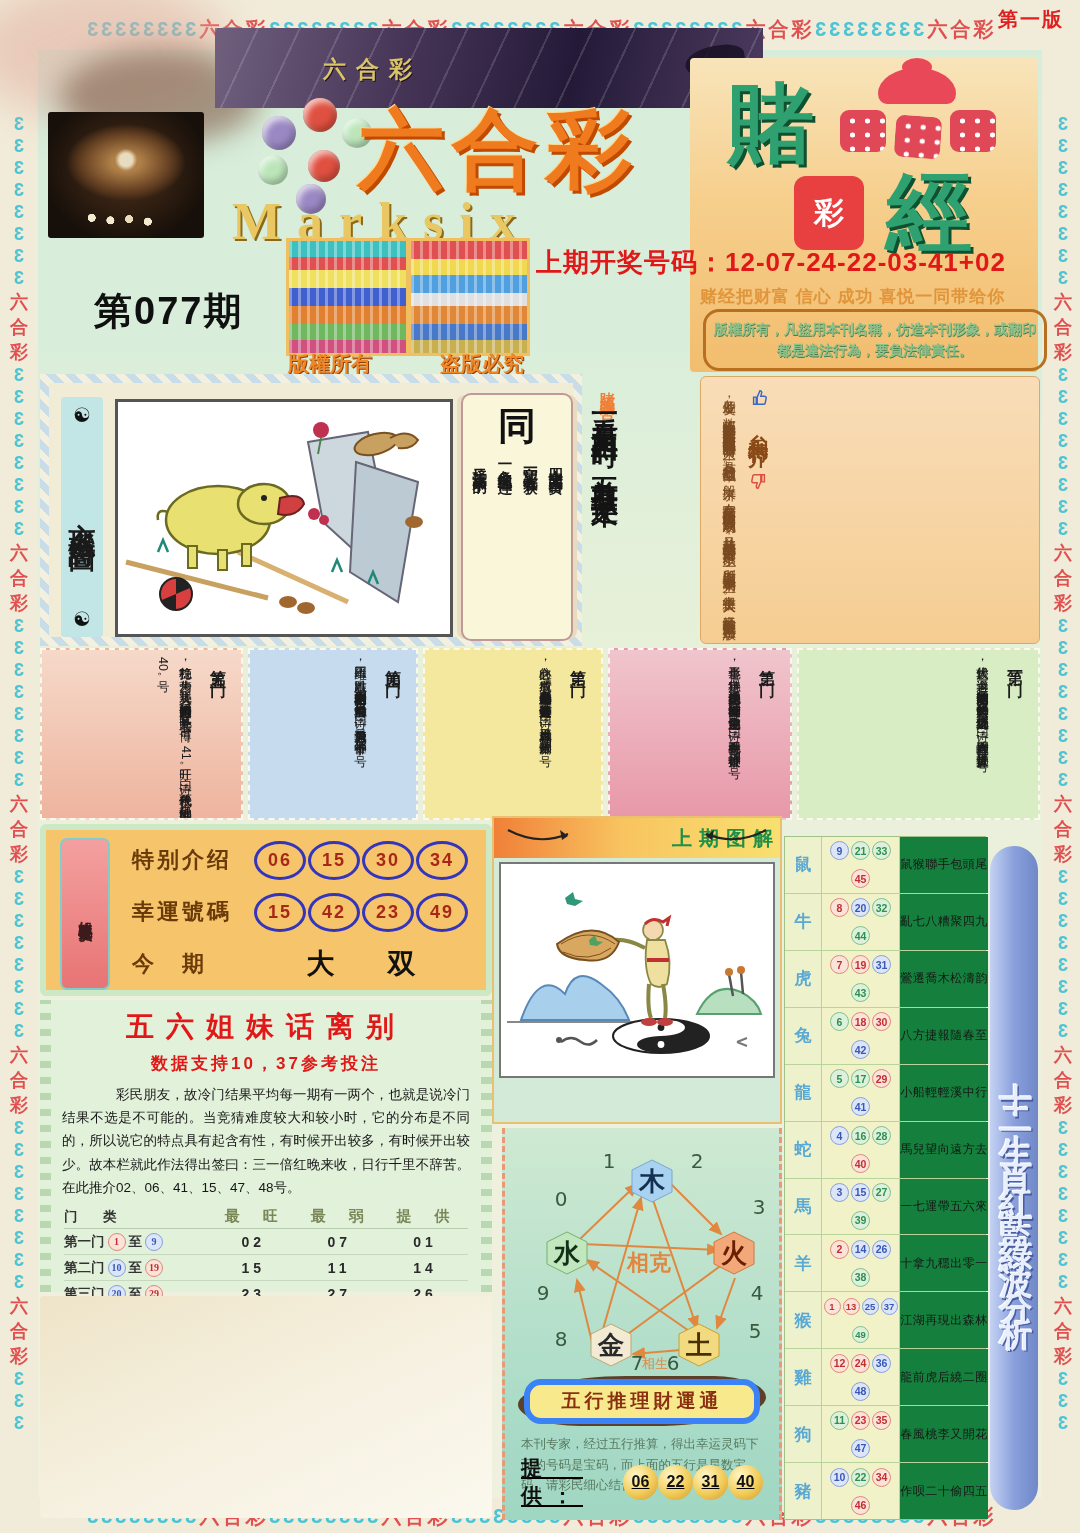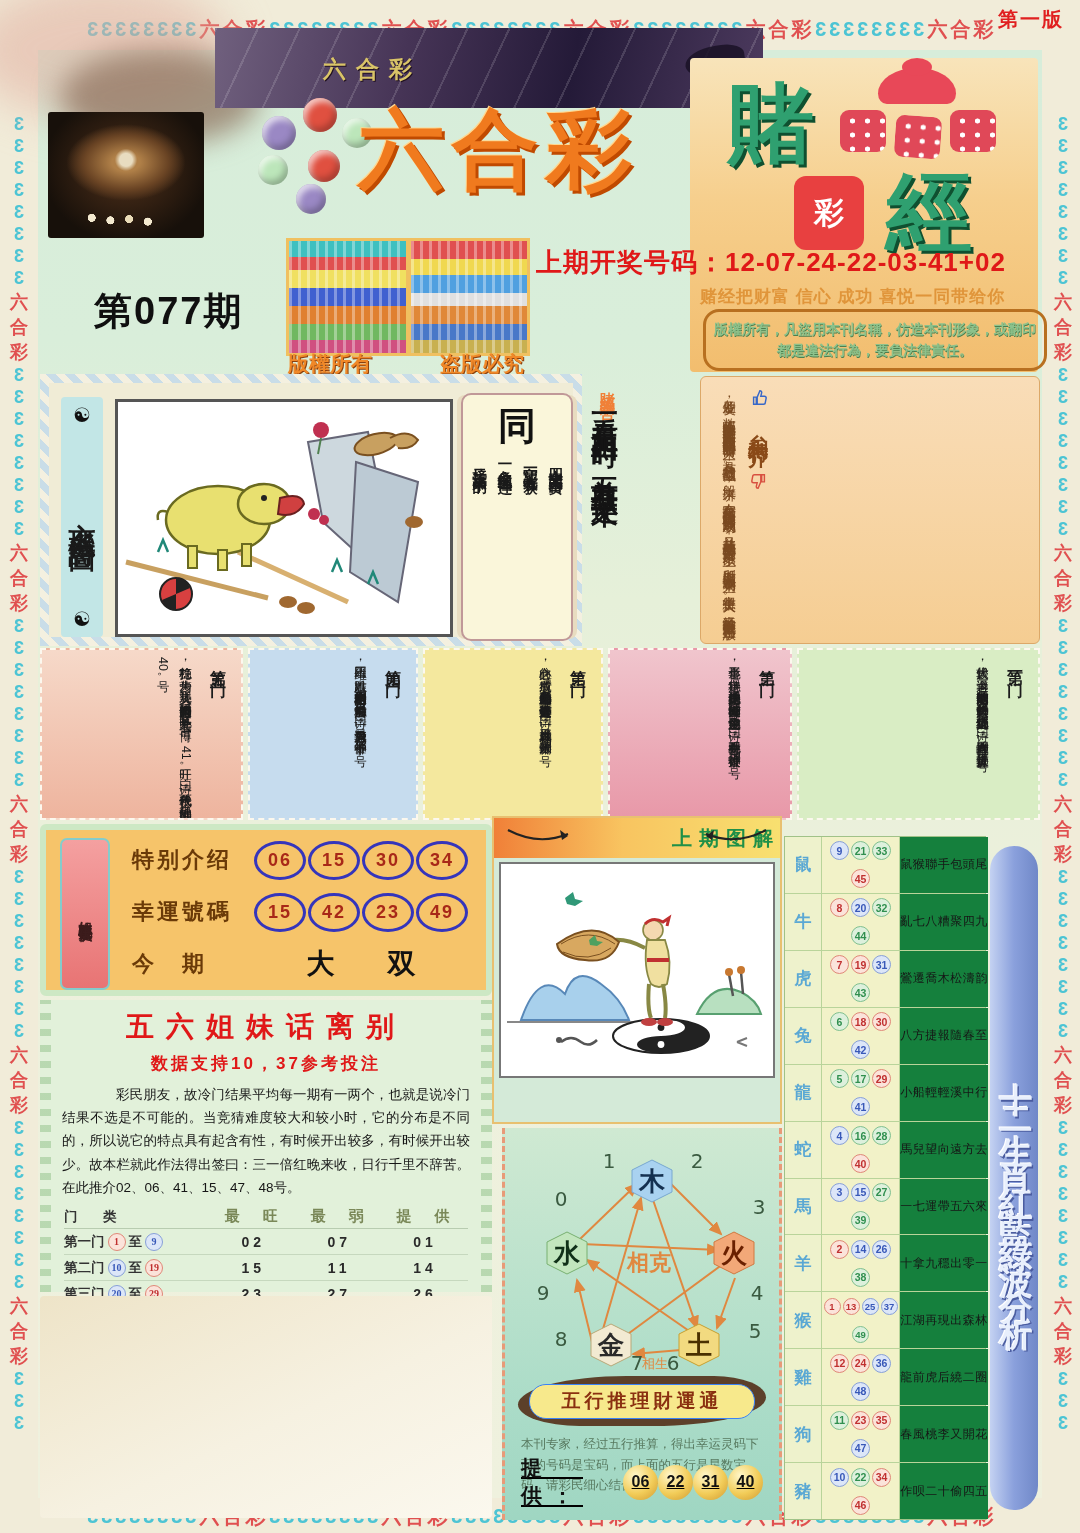--- a/index.html
+++ b/index.html
@@ -135,21 +135,21 @@
   .lp-title{color:#1f9048;font-weight:900;font-size:20px;letter-spacing:7px;}
   .lp-head svg{position:absolute;top:6px;}
   .lp-pic{margin:4px auto 0;width:272px;height:212px;background:#fff;border:2px solid #777;}
   
   .five{position:absolute;left:502px;top:1128px;width:280px;height:392px;box-sizing:border-box;
     background:linear-gradient(180deg,#cfe9d2,#abdcc8 70%,#9fd6c2);
     border-left:3px dashed #e89a78;border-right:3px dashed #e89a78;}
   .five svg.diagram{display:block;margin:4px auto 0;}
   .wood-banner{position:relative;margin:4px auto 0;width:248px;height:50px;background:#5c402a;
     border-radius:46% 22% 48% 26% / 60% 45% 60% 45%;display:flex;align-items:center;justify-content:center;}
-  .wood-pill{width:224px;height:33px;background:#f7e98c;border:1px solid #3b82f6;border-radius:17px;
+  .wood-pill{width:224px;height:33px;background:#f7e98c;border:6px solid #3b82f6;border-radius:17px;
     display:flex;align-items:center;justify-content:center;font-size:19px;font-weight:900;color:#8a3010;letter-spacing:4px;font-family:"Liberation Serif",serif;}
   .five-body{margin:8px 16px 0;font-family:"Liberation Serif",serif;font-size:12.5px;line-height:1.65;color:#587a60;}
   .offer-row{position:absolute;left:0;right:0;bottom:10px;display:flex;align-items:center;padding:0 16px;text-decoration:underline;}
   .offer-label{font-size:21px;font-weight:900;color:#111;letter-spacing:10px;}
   .gold-balls{flex:1;display:flex;justify-content:space-between;margin-left:6px;}
   .gball{width:35px;height:35px;border-radius:50%;display:flex;align-items:center;justify-content:center;
     background:radial-gradient(circle at 35% 30%,#fff7ca,#f2cc58 55%,#cf9830);color:#111;font-weight:900;font-size:16px;}
   
   .zodiac{position:absolute;left:784px;top:836px;width:202px;height:684px;box-sizing:border-box;border:1px solid #a0c288;
     display:grid;grid-template-rows:repeat(12,1fr);background:#b9d49a;grid-row-gap:1px;}
@@ -420,20 +420,21 @@
   <div class="machine-photo"></div>
 
   <div class="ball" style="left:262px;top:116px;width:34px;height:34px;background:#9a88c4;"></div>
   <div class="ball" style="left:303px;top:98px;width:34px;height:34px;background:#e05040;"></div>
   <div class="ball" style="left:342px;top:118px;width:30px;height:30px;background:#bce6ba;"></div>
   <div class="ball" style="left:258px;top:155px;width:30px;height:30px;background:#bce6ba;"></div>
   <div class="ball" style="left:308px;top:150px;width:32px;height:32px;background:#e05040;"></div>
   <div class="ball" style="left:296px;top:184px;width:30px;height:30px;background:#9a88c4;"></div>
 
   <div class="logo-cn">六合彩</div>
+  <div class="logo-en">Marksix</div>
   <div class="issue">第077期</div>
 
   <div class="shots">
     <div class="shot shot1">
         <div class="px"></div>
       </div>
     <div class="shot shot2">
         <div class="px"></div>
       </div>
   </div>

